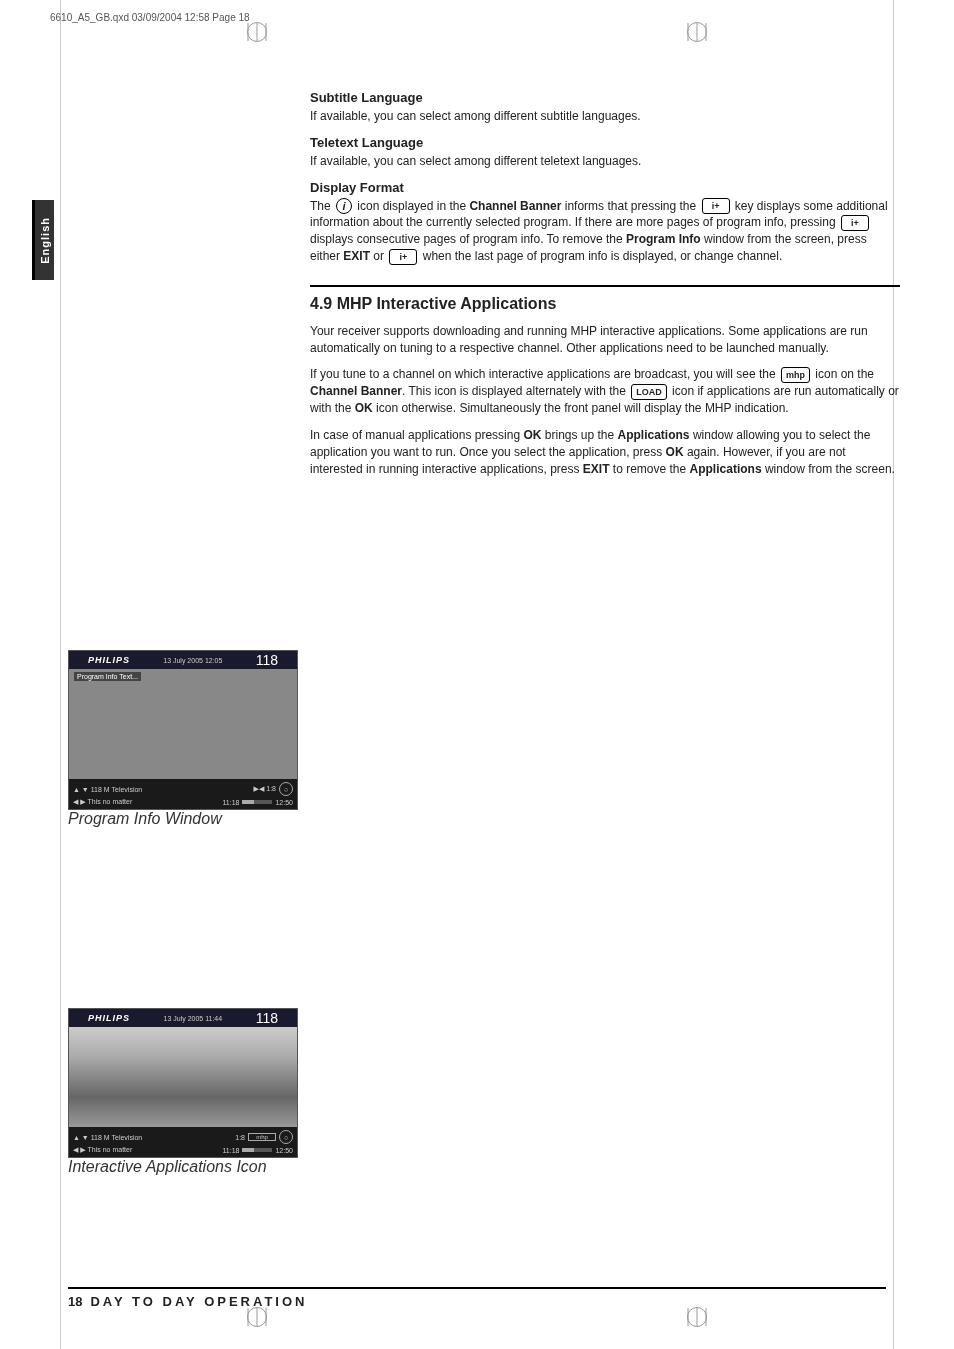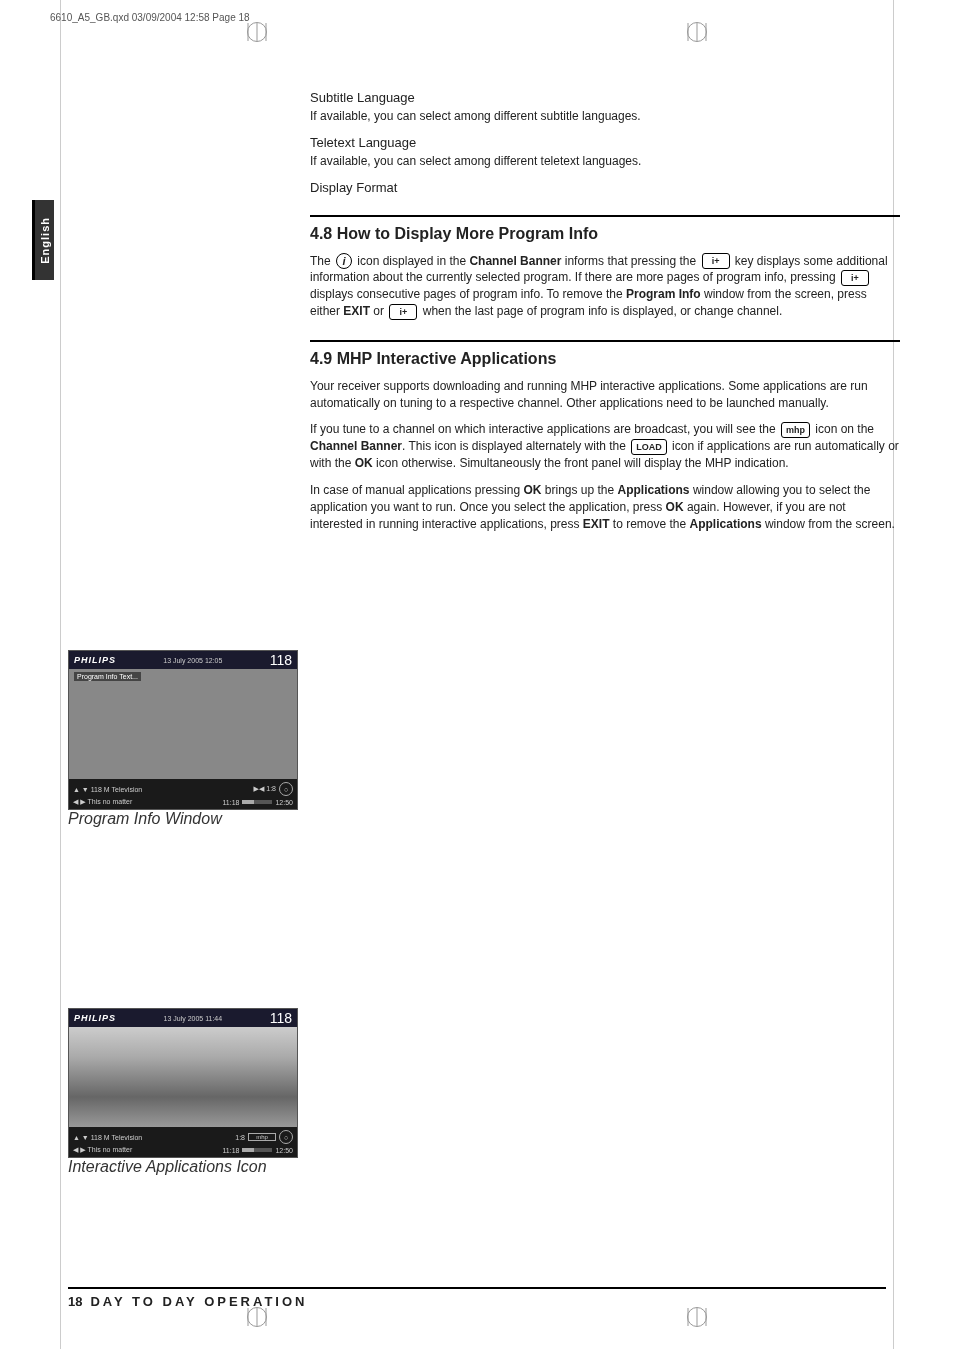--- a/index.html
+++ b/index.html
@@ -66,21 +66,21 @@
     .left-content {
       position: absolute;
       left: 68px;
       top: 370px;
       width: 230px;
     }
 
     
     .section-heading {
       font-size: 13px;
-      font-weight: normal;
+      font-weight: bold;
       margin-bottom: 3px;
     }
 
     .section-text {
       font-size: 12px;
       line-height: 1.4;
       margin-bottom: 10px;
     }
 
     
@@ -110,21 +110,21 @@
       padding: 0;
       position: relative;
       overflow: hidden;
     }
 
     .screenshot-header {
       background: #1a1a2e;
       display: flex;
       justify-content: space-between;
       align-items: center;
-      padding: 2px 5px;
+      padding: 2px 19px;
       height: 18px;
     }
 
     .screenshot-header .logo {
       color: #fff;
       font-size: 9px;
       font-weight: bold;
       font-style: italic;
       letter-spacing: 1px;
     }
@@ -335,21 +335,20 @@
   <div class="main-content">
 
     <div class="section-heading">Subtitle Language</div>
     <div class="section-text">If available, you can select among different subtitle languages.</div>
 
     <div class="section-heading">Teletext Language</div>
     <div class="section-text">If available, you can select among different teletext languages.</div>
 
     <div class="section-heading">Display Format</div>
 
-    <div class="chapter-heading">4.8  How to Display More Program Info</div>
 
     <div class="section-text">
       The <span class="inline-icon">
           <i>i</i>
         </span> icon displayed in the <strong>Channel Banner</strong> informs that pressing the <span class="inline-badge">i+</span> key displays some additional information about the currently selected program. If there are more pages of program info, pressing <span class="inline-badge">i+</span> displays consecutive pages of program info. To remove the <strong>Program Info</strong> window from the screen, press either <strong>EXIT</strong> or <span class="inline-badge">i+</span> when the last page of program info is displayed, or change channel.
     </div>
 
     <div class="chapter-heading">4.9  MHP Interactive Applications</div>
 
 

